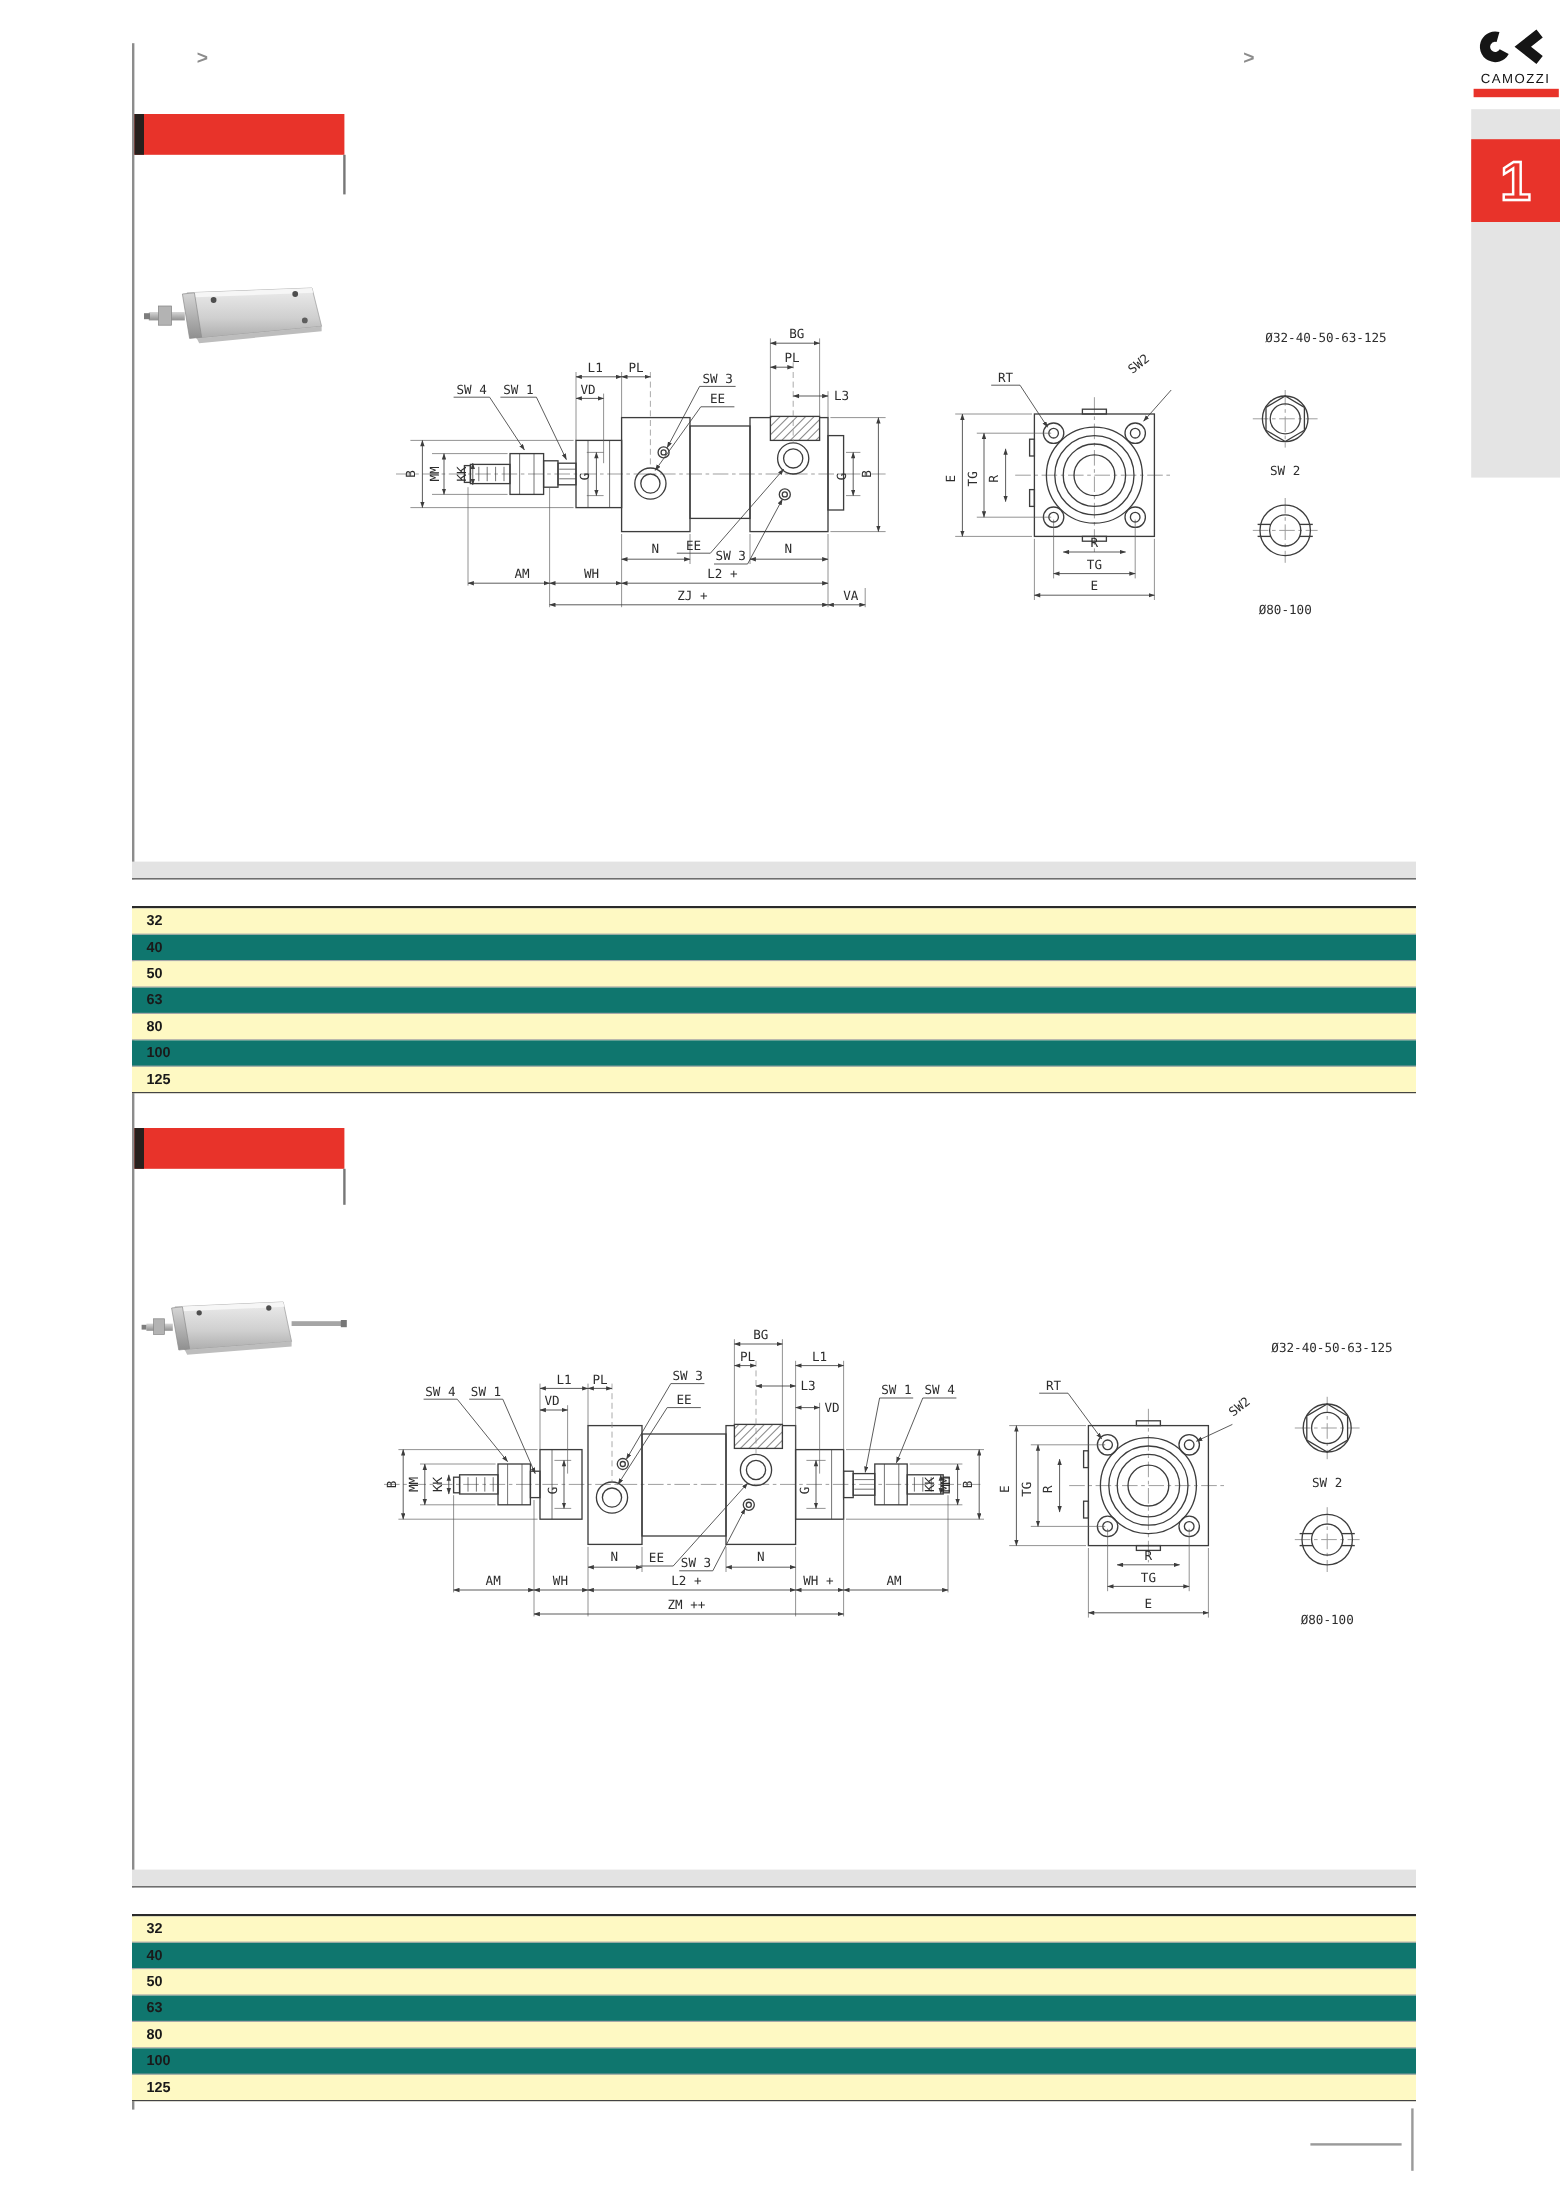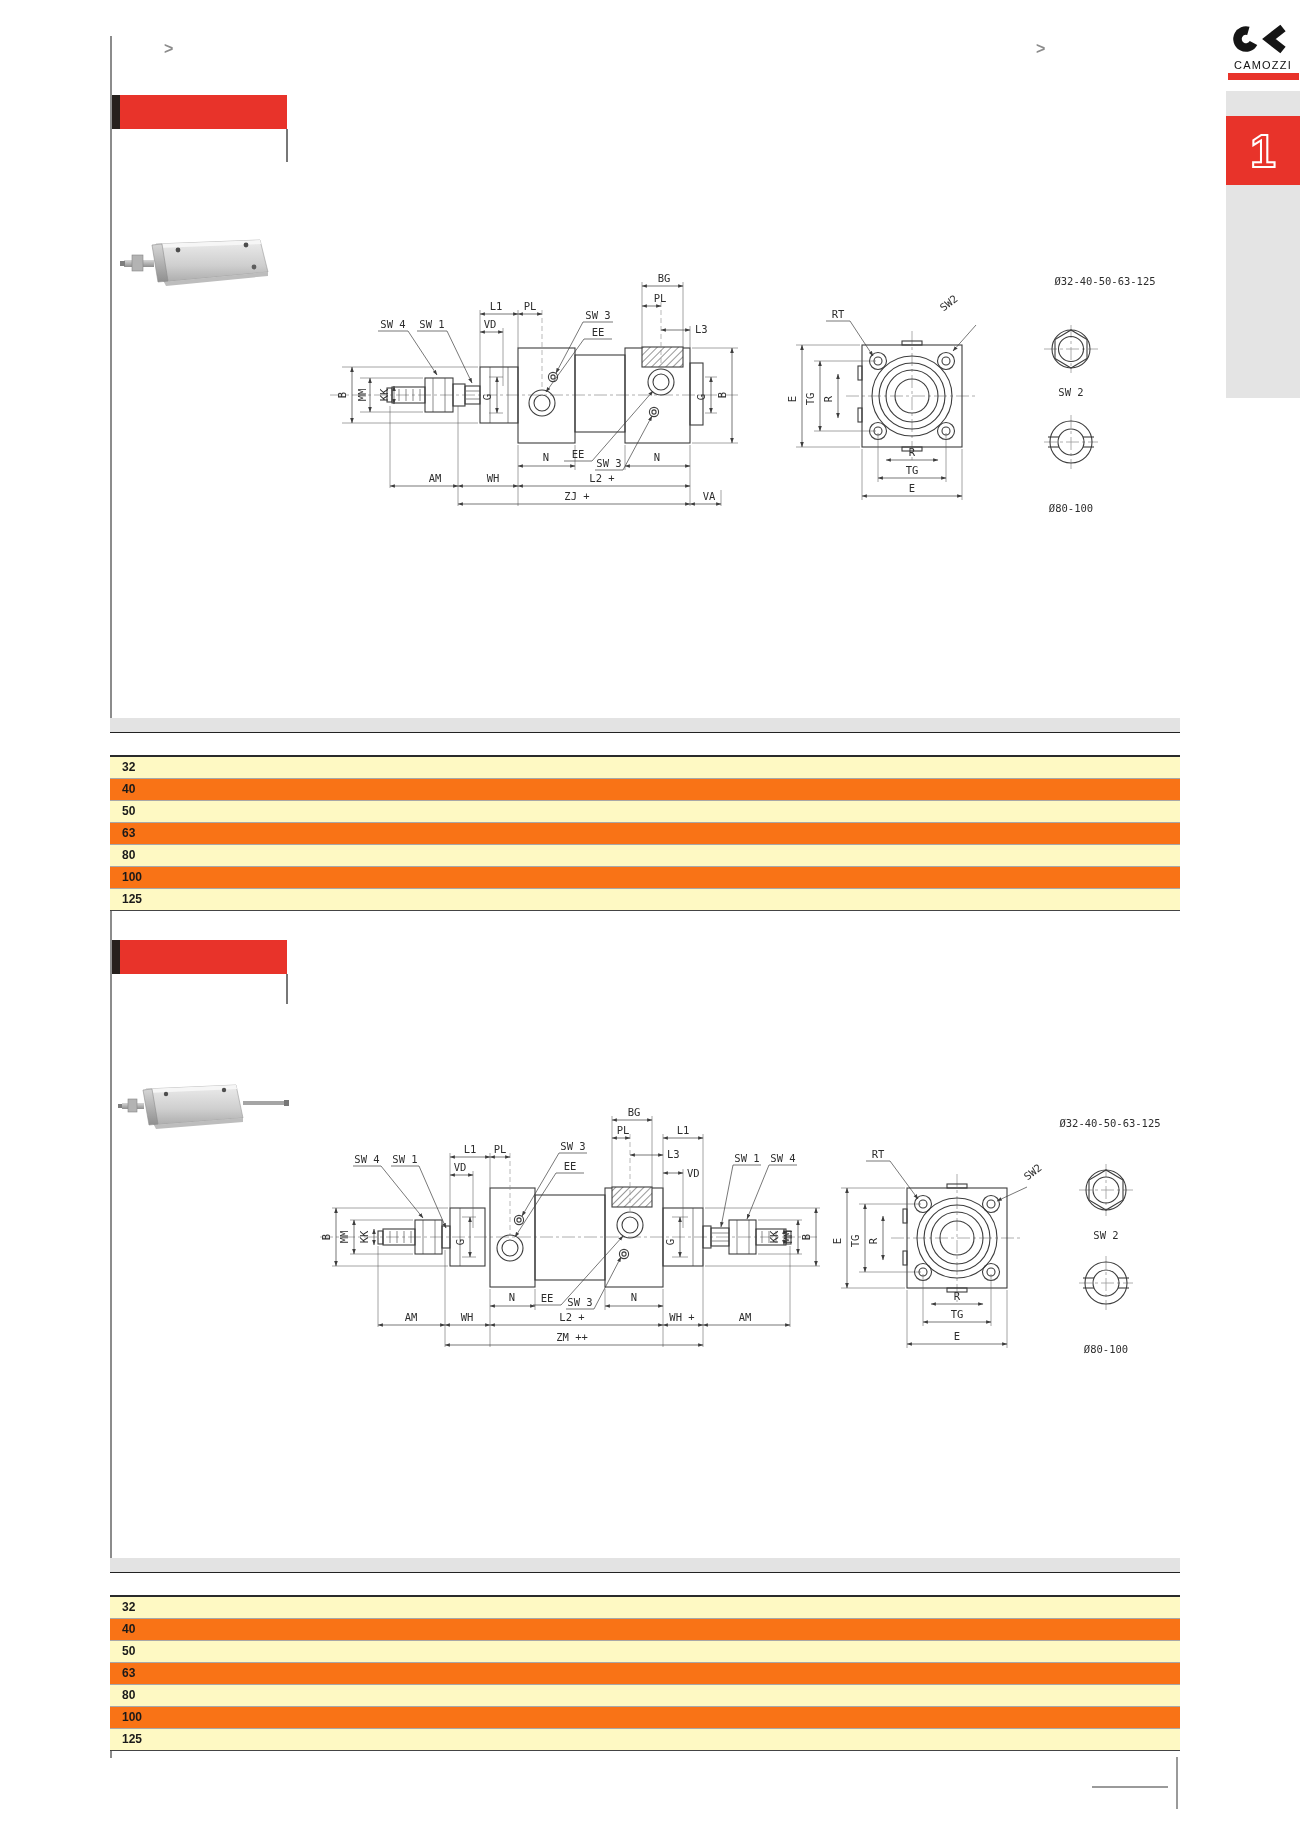--- a/index.html
+++ b/index.html
@@ -21,21 +21,21 @@
             -webkit-text-fill-color:transparent;-webkit-text-stroke:2px #fff;line-height:1;}
   
   .sec-bar{left:112px;width:175px;height:34px;background:#e8332a;}
   .sec-notch{position:absolute;left:0;top:0;width:8px;height:100%;background:#26201d;}
   .bar-tail{left:286px;width:2px;background:#777;}
   
   .tbl{left:110px;width:1070px;}
   .tbl *{box-sizing:border-box;}
   .t-head{height:15px;background:#e3e3e3;border-bottom:1.5px solid #222;}
   .t-blank{height:24px;background:#fff;border-bottom:2px solid #2a2a2a;}
-  .t-row{height:22px;border-bottom:1px solid #a8a8a8;background:#f97316;}
+  .t-row{height:22px;border-bottom:1px solid #a8a8a8;background:#0f766e;}
   .t-row.shade{background:#fef9c3;}
   .t-row.last{border-bottom:1.5px solid #444;}
   .t-bore{display:inline-block;padding-left:12px;line-height:21px;font-size:12px;
           font-weight:bold;color:#1a1a1a;}
   
   .foot-h{left:1092px;top:1786px;width:76px;height:2px;background:#9a9a9a;}
   .foot-v{left:1176px;top:1757px;width:2px;height:52px;background:#9a9a9a;}
   
   svg.draw{position:absolute;overflow:visible;}
   .geo{stroke:#3d3d3d;stroke-width:1.1;fill:none;}

